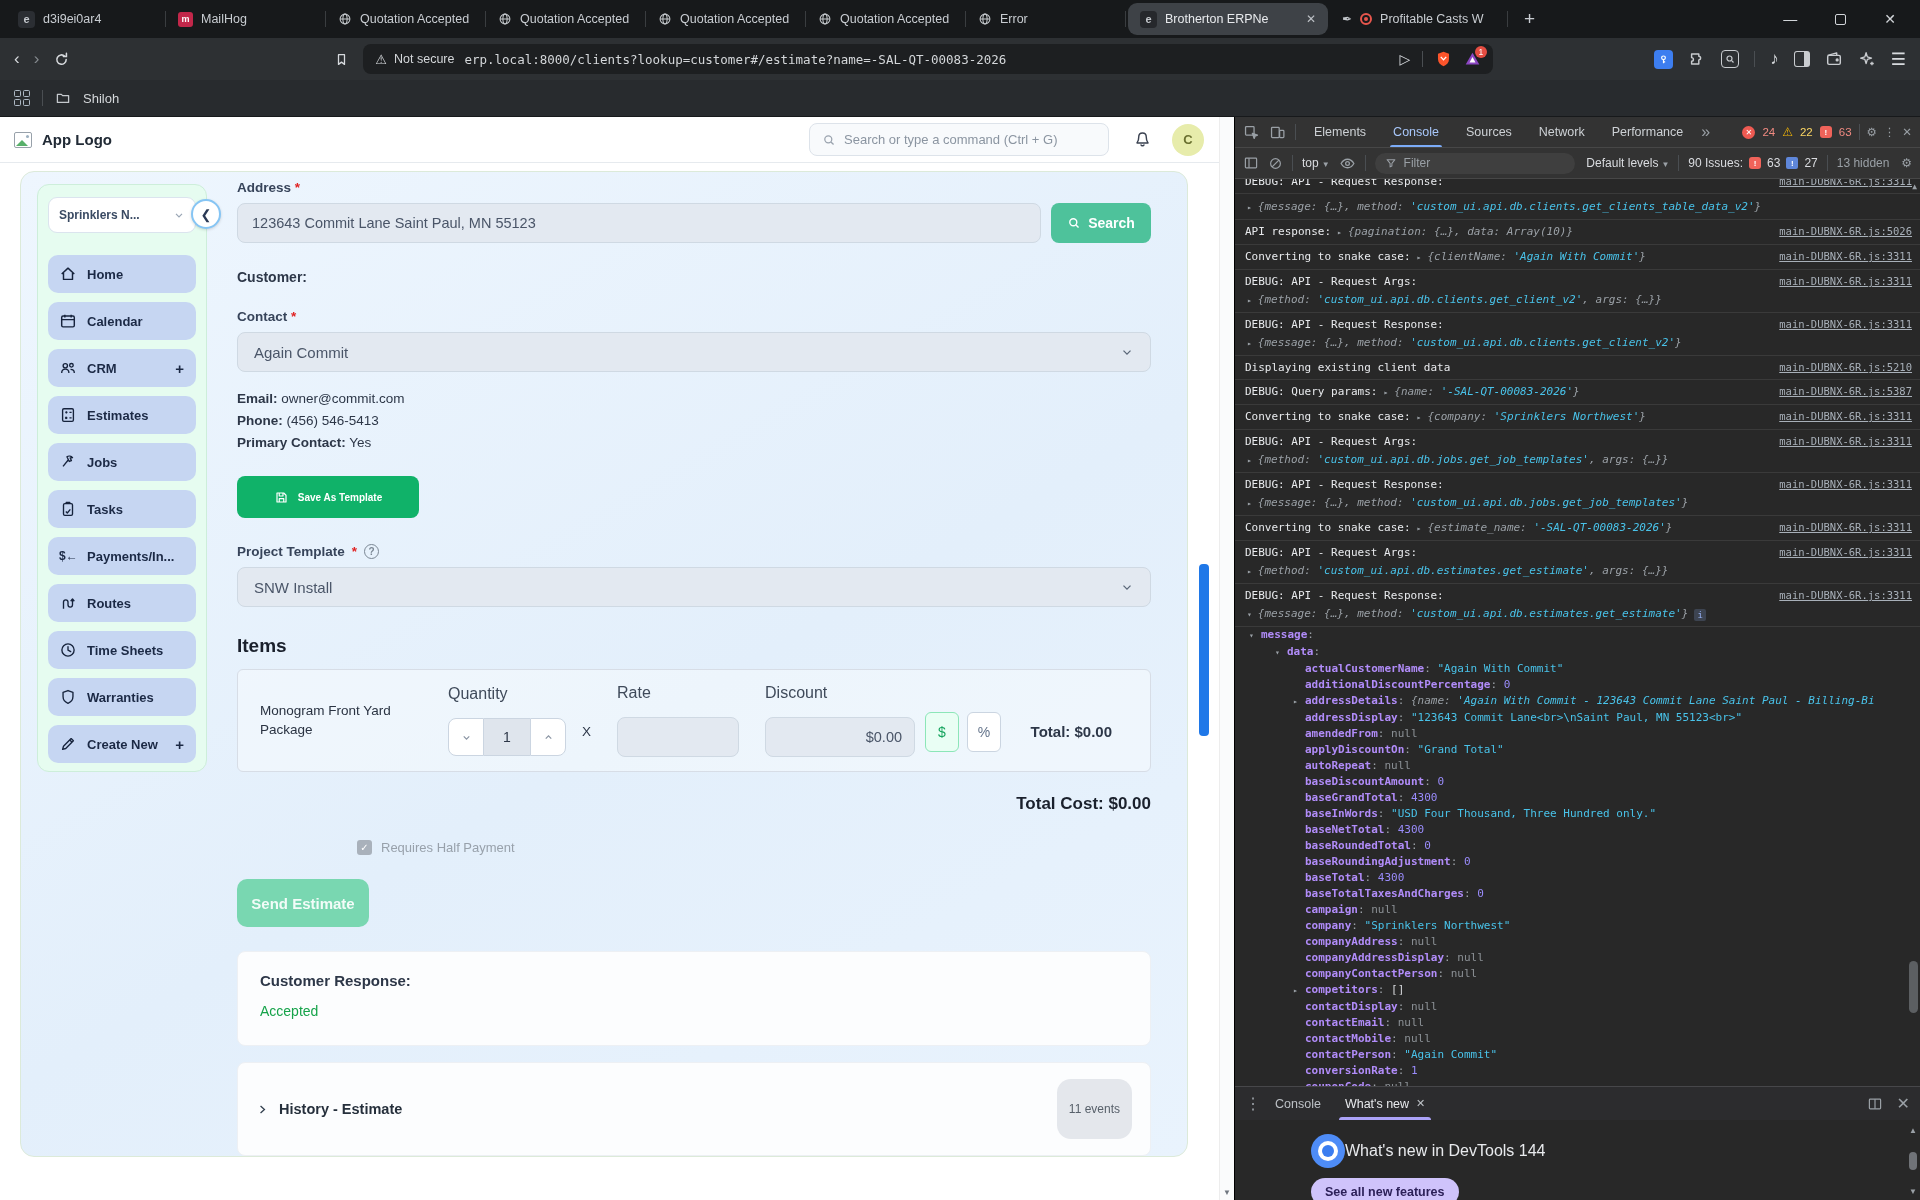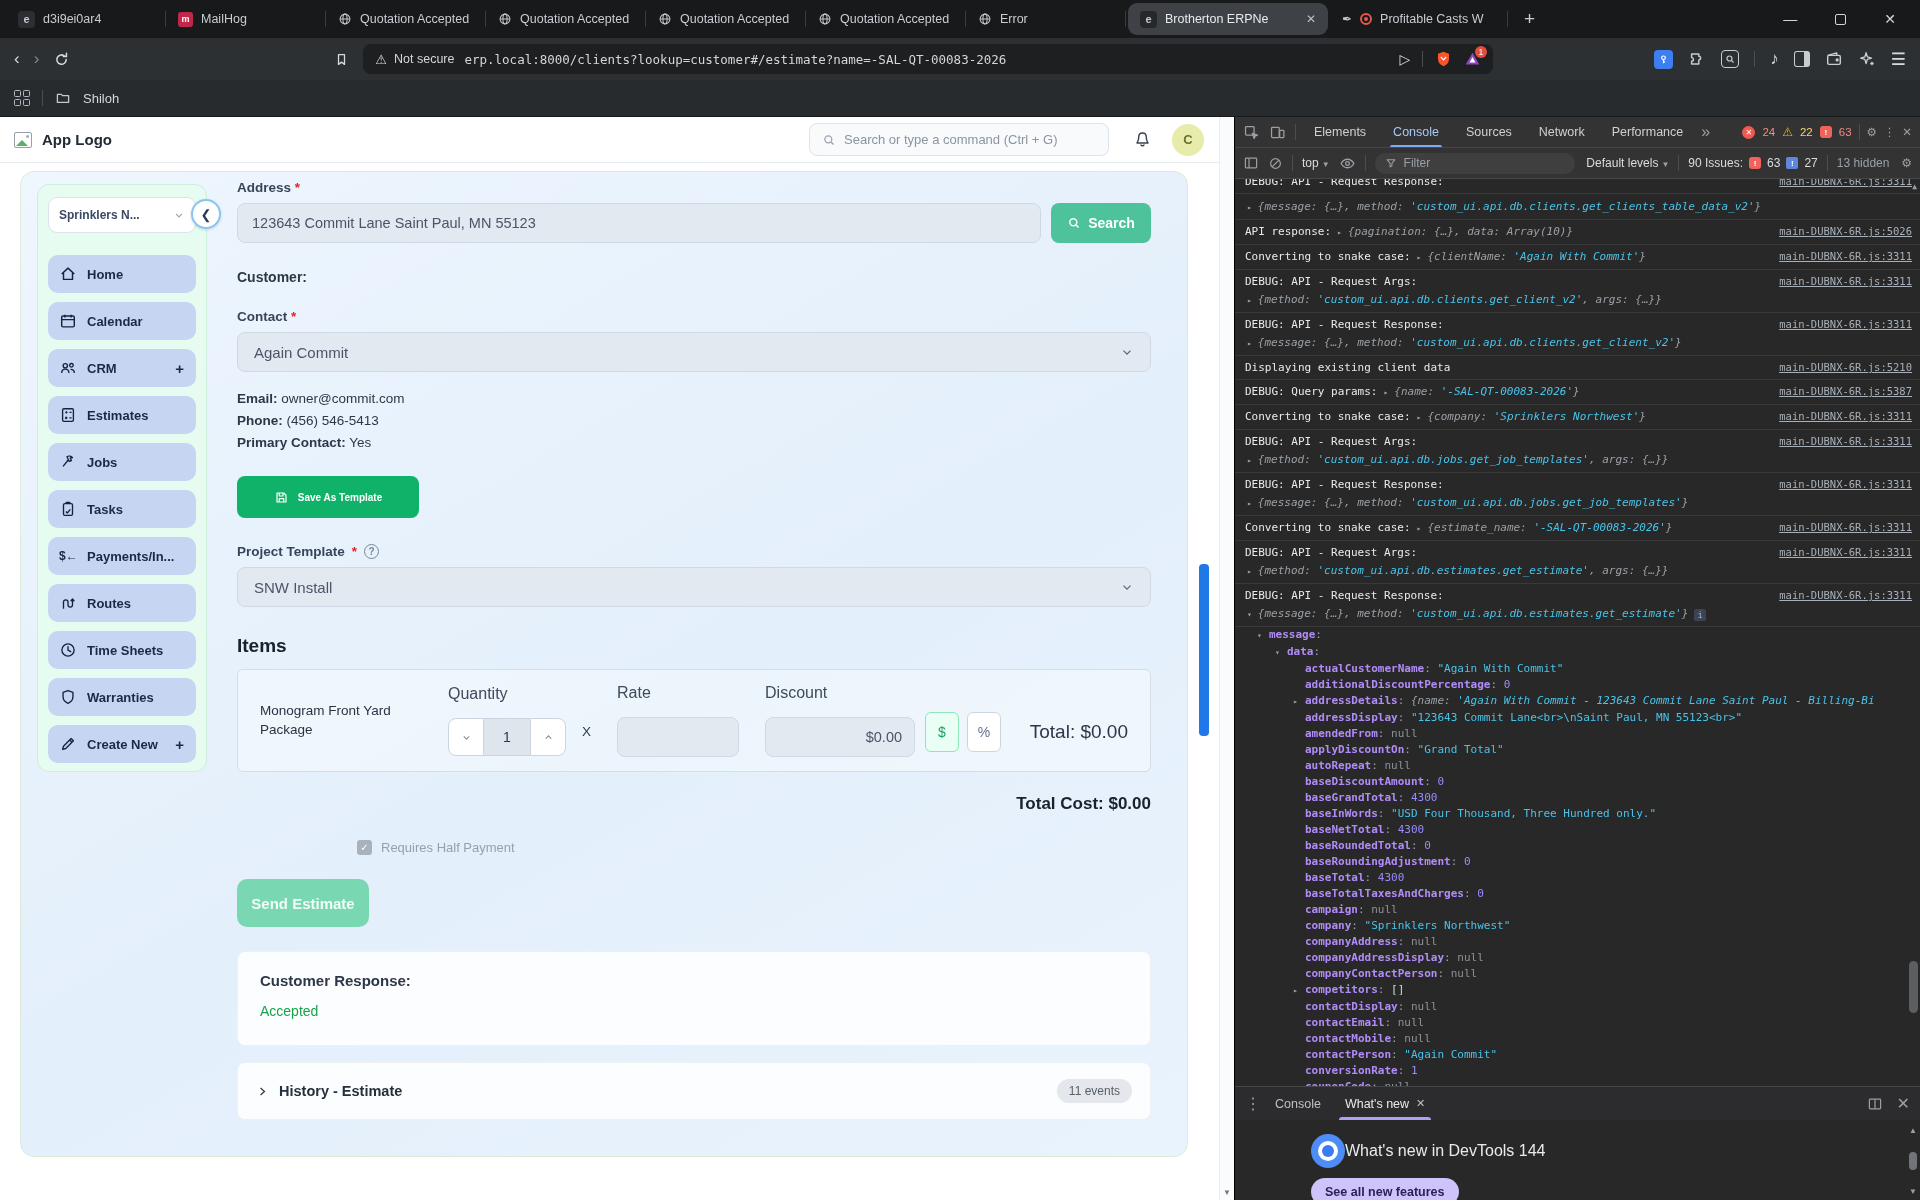--- a/index.html
+++ b/index.html
@@ -97,32 +97,32 @@
   .stepval { width:46px; background:#dfe5ed; border-top:1px solid #cbd5e1; border-bottom:1px solid #cbd5e1; display:flex; align-items:center; justify-content:center; font-size:14px; color:#2d3748; }
   .xsep { margin:22px 0 0 16px; font-size:13.5px; color:#2d3748; }
   .ratecol { margin-left:26px; }
   .rateinput { width:122px; height:40px; background:#e3e9f1; border:1px solid #cfd9e3; border-radius:8px; }
   .disccol { margin-left:26px; }
   .discinput { width:150px; height:40px; background:#e3e9f1; border:1px solid #cfd9e3; border-radius:8px; display:flex; align-items:center; justify-content:flex-end; padding:0 12px; font-size:14.5px; color:#4a5568; }
   .dpbtns { display:flex; gap:8px; margin:22px 0 0 10px; }
   .dbtn { width:34px; height:40px; border-radius:6px; display:flex; align-items:center; justify-content:center; font-size:14px; }
   .dbtn.dollar { background:#e9fef4; border:1px solid #8ce6b8; color:#17a55f; }
   .dbtn.pct { background:#fff; border:1px solid #cbd5e1; color:#64748b; }
-  .itemtotal { margin:22px 0 0 auto; font-size:19px; color:#2d3748; }
+  .itemtotal { margin:22px 16px 0 auto; font-size:15px; color:#2d3748;font-weight:bold; }
   .totalcost { margin-top:22px; text-align:right; font-size:17px; font-weight:700; color:#1a202c; }
   .halfpay { margin:26px 0 0 120px; display:flex; align-items:center; gap:9px; }
   .cbox { width:15px; height:15px; border-radius:3px; background:#a9b1bb; color:#fff; font-size:10px; display:flex; align-items:center; justify-content:center; }
   .halfpay span.hlbl { font-size:13px; color:#98a1ab; }
   .btn-send { margin-top:24px; width:132px; height:48px; background:#79d7b1; border-radius:10px; color:#f2fcf8; font-size:15px; font-weight:600; display:flex; align-items:center; justify-content:center; }
   .respcard { margin-top:24px; background:#fcfdfe; border:1px solid #edf0f4; border-radius:8px; padding:20px 22px 26px; }
   .resplbl { font-size:15px; font-weight:700; color:#2d3748; }
   .respval { margin-top:14px; font-size:14px; font-weight:400; color:#16a34a; }
   .histcard { margin-top:16px; background:#fcfdfe; border:1px solid #edf0f4; border-radius:8px; padding:16px 18px; display:flex; align-items:center; gap:10px; }
   .histlbl { font-size:14.5px; font-weight:700; color:#26303c; }
-  .histbadge { margin-left:auto; background:#e4e7ec; color:#57606a; font-size:12px; border-radius:14px; padding:5px 12px; }
+  .histbadge { margin-left:auto; background:#e4e7ec; color:#57606a; font-size:12px; border-radius:14px; padding:23px 12px; }
 
   .bluethumb { position:absolute; right:25px; top:447px; width:10px; height:172px; background:#1f78e8; border-radius:4px; }
   .gutter { position:absolute; right:0; top:0; bottom:0; width:15px; background:#fafbfc; border-left:1px solid #ededed; }
   .gutter .gdown { position:absolute; bottom:3px; left:3px; color:#707780; font-size:8px; }
 
   
   .devtools { flex:1; background:#282828; border-left:1px solid #000; display:flex; flex-direction:column; color:#e8eaed; }
   .dt-row { height:31px; background:#333333; border-bottom:1px solid #474747; display:flex; align-items:center; padding:0 8px; gap:9px; flex:none; }
   .dticon { color:#9aa0a6; }
   .dt-tab { height:100%; display:flex; align-items:center; padding:0 9px; font-size:12.5px; color:#cdd1d5; position:relative; }
@@ -148,21 +148,21 @@
   .ctext { color:#e8eaed; white-space:nowrap; }
   .cinl { display:flex; gap:6px; align-items:baseline; overflow:hidden; }
   .arr { color:#9aa0a6; font-size:8px; flex:none; }
   .prev { color:#9aa0a6; font-style:italic; white-space:nowrap; overflow:hidden; }
   .cstr { color:#49c3ea; }
   .clink { margin-left:auto; color:#a8b0b9; text-decoration:underline; font-size:10.5px; white-space:nowrap; flex:none; }
   .cline2 { display:flex; gap:6px; align-items:baseline; padding-left:2px; margin-top:2px; }
   .cinfo { width:12px; height:12px; background:#3d4451; color:#9ab4f8; border-radius:2px; font-size:9px; font-style:normal; display:inline-flex; align-items:center; justify-content:center; flex:none; align-self:center; }
 
   .tline { line-height:16px; white-space:nowrap; overflow:hidden; }
-  .tline.i1 { padding-left:22px; }
+  .tline.i1 { padding-left:14px; }
   .tline.i2 { padding-left:40px; }
   .tline.i3 { padding-left:58px; }
   .tarrow { display:inline-block; width:12px; color:#9aa0a6; font-size:8px; }
   .tkey { color:#b18cf9; font-weight:700; }
   .tkey::after { content:": "; color:#9aa0a6; font-weight:400; }
   .tval.s { color:#49c3ea; }
   .tval.n { color:#9a8cfc; }
   .tval.z { color:#8c9196; }
   .tval.p { color:#9aa0a6; font-style:italic; }
   .tval.raw { color:#d8dadd; }

